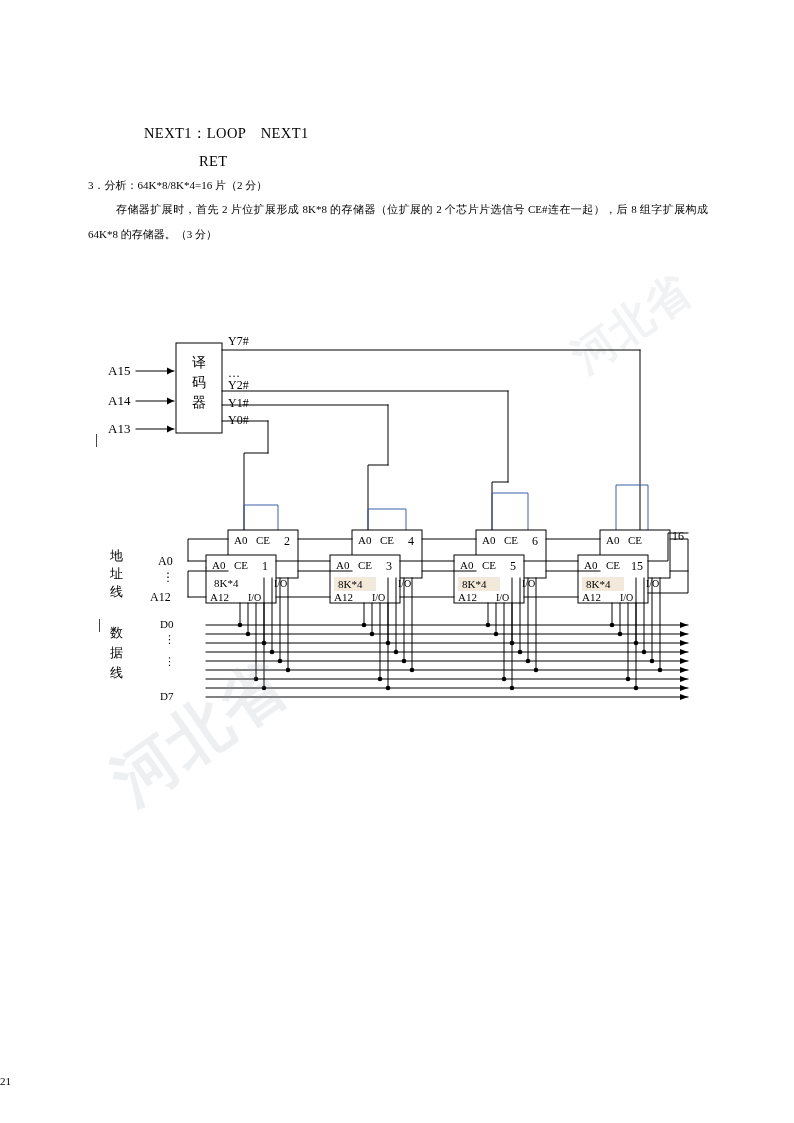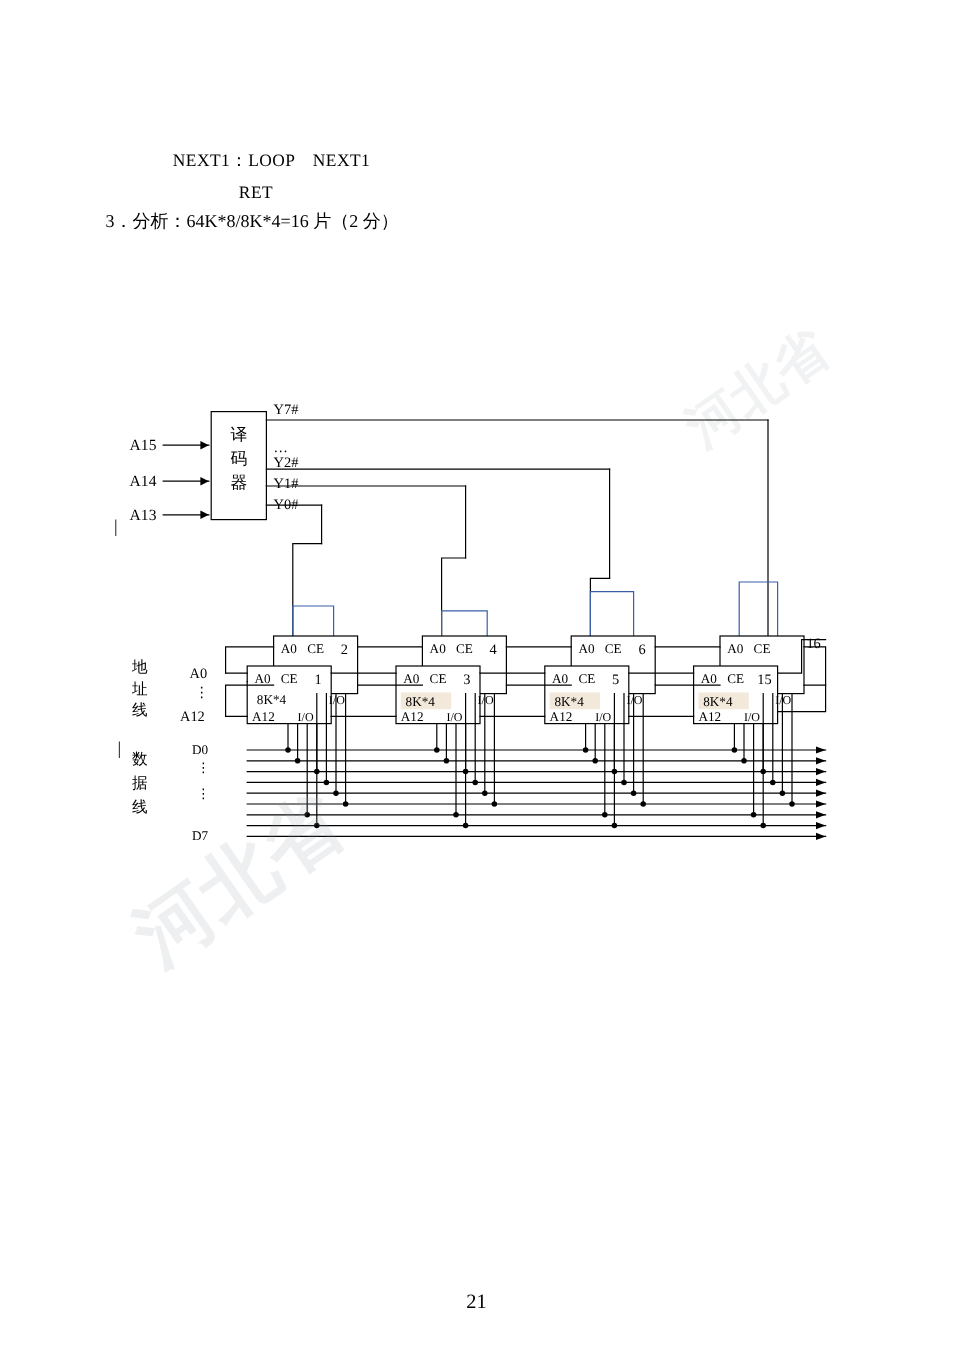--- a/index.html
+++ b/index.html
@@ -28,21 +28,21 @@
     position: absolute;
     font-family: "Liberation Serif", serif;
     font-size: 14.5px;
     letter-spacing: 0.4px;
   }
   .line-next1 { left: 144px; top: 91px; }
   .line-ret   { left: 199px; top: 120px; }
 
   .para {
     position: absolute;
-    font-size: 15px;
+    font-size: 11px;
     line-height: 25px;
     text-align: justify;
   }
   .p-item3 {
     left: 88px; top: 140px; width: 620px;
   }
   .p-body1 {
     left: 88px; top: 164px; width: 620px;
     text-indent: 28px;
   }
@@ -100,41 +100,41 @@
     transform-origin: left top;
     white-space: nowrap;
     font-family: "Liberation Serif", serif;
   }
 
   .page-number {
     position: absolute;
     left: 0;
     top: 1042px;
     width: 794px;
-    text-align: center;
-    font-size: 17px;
+    font-size: 11px;
   }
 
   .stray-mark {
     position: absolute;
     font-size: 15px;
     color: #000;
   }
   .stray-1 { left: 95px; top: 398px; }
   .stray-2 { left: 98px; top: 583px; }
 </style>
 </head>
 <body>
 
 <div class="page">
 
   <div class="code-line line-next1">NEXT1：LOOP　NEXT1</div>
   <div class="code-line line-ret">RET</div>
 
   <div class="para p-item3">3．分析：64K*8/8K*4=16 片（2 分）</div>
+  <div class="para p-body1">存储器扩展时，首先 2 片位扩展形成 8K*8 的存储器（位扩展的 2 个芯片片选信号 CE#连在一起），后 8 组字扩展构成 64K*8 的存储器。（3 分）</div>
 
   <div class="stray-mark stray-1">|</div>
   <div class="stray-mark stray-2">|</div>
 
   <div class="watermark2">
     <span>河北省</span>
   </div>
 
   <div class="figure">
     <svg class="fig-svg" width="620" height="420" viewBox="0 0 620 420" xmlns="http://www.w3.org/2000/svg">

